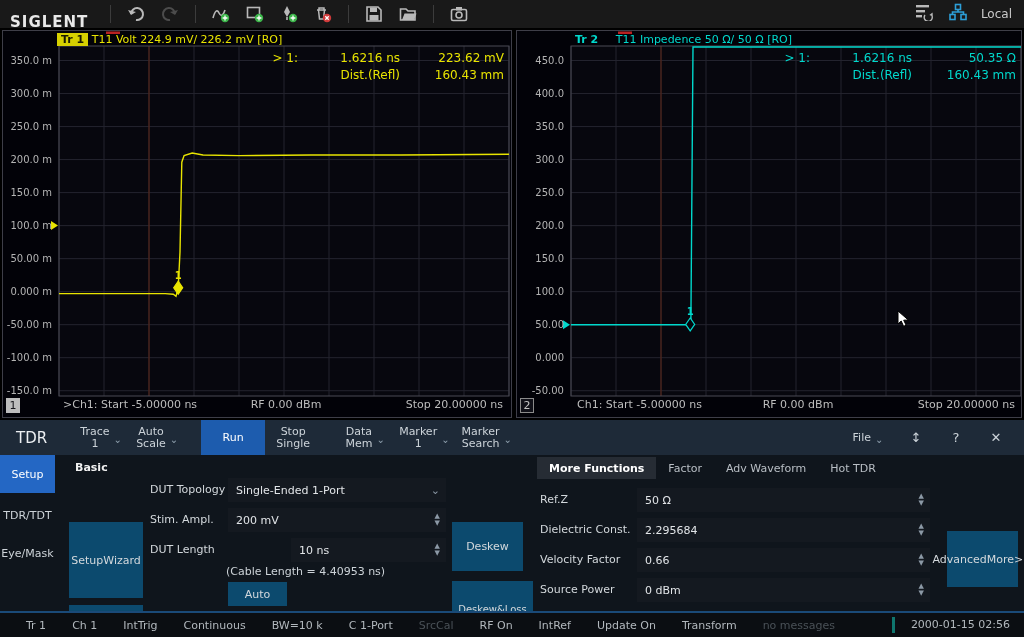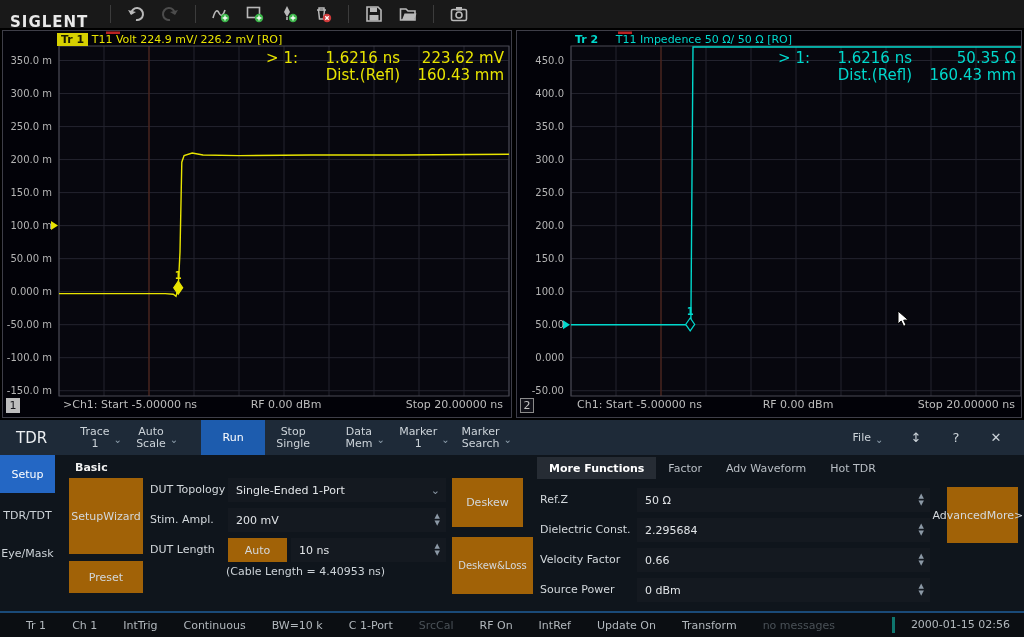--- a/index.html
+++ b/index.html
@@ -18,21 +18,21 @@
 
   
   .plots { position:absolute; top:28px; left:0; width:1024px; height:392px; background:#000; }
   .plot-panel { position:absolute; top:2px; height:388px; background:#020208; border:1px solid #3e3e48; }
   #panel1 { left:2px; width:510px; }
   #panel2 { left:516px; width:506px; }
   .plot-header { position:absolute; left:54px; top:2px; height:14px; font-size:11px; white-space:nowrap; }
   .trace-chip { display:inline-block; padding:0 4px; font-weight:bold; }
   .chip-on { background:#d6d000; color:#1a1a00; }
   .chip-off { background:transparent; }
-  .readout { position:absolute; top:19px; font-size:15px; text-align:right; line-height:17px; }
+  .readout { position:absolute; top:19px; font-size:12px; text-align:right; line-height:17px; }
   .readout .c1 { display:inline-block; width:46px; text-align:right; }
   .readout .c2 { display:inline-block; width:102px; text-align:right; }
   .readout .c3 { display:inline-block; width:104px; text-align:right; }
   .plot-footer { position:absolute; bottom:3px; left:2px; right:2px; height:16px;
     font-size:11px; color:#bdbdbd; }
   .win-num { position:absolute; left:1px; top:0; width:14px; height:15px; text-align:center;
     line-height:15px; font-size:11px; }
   .win-num.active { background:#bdbdbd; color:#15151a; }
   .win-num.inactive { background:#101018; color:#c4c4c4; border:1px solid #8a8a8a; line-height:13px; }
   .ft-start { position:absolute; left:58px; }
@@ -51,22 +51,22 @@
   .mb-gap { margin-left:16px; }
   .mb-right { margin-left:auto; display:flex; align-items:center; padding-right:8px; }
   .mb-icon { width:40px; display:flex; align-items:center; justify-content:center; color:#ccd3d9; font-size:13px; }
 
   
   .bottom { position:absolute; top:455px; left:0; width:1024px; height:156px; background:#0f151c; }
   .side-tab { position:absolute; left:0; width:55px; display:flex; align-items:center; justify-content:center;
     color:#cdd3d8; font-size:11px; }
   .side-tab.active { background:#2467c4; color:#fff; }
   .grp-label { position:absolute; left:75px; top:6px; color:#f0f0f0; font-size:11px; font-weight:bold; }
-  .pbtn { position:absolute; background:#a16207; color:#d3d8dc; font-size:11px; display:flex;
-    align-items:center; justify-content:center; text-align:center; line-height:13px; }
+  .pbtn { position:absolute; background:#0c4a6e; color:#d3d8dc; font-size:11px; display:flex;
+    align-items:center; justify-content:center; text-align:center; line-height:13px;margin-top:44px; }
   .flabel { position:absolute; color:#d3d8dc; font-size:11px; line-height:24px; white-space:nowrap; }
   .pfield { position:absolute; background:#141920; color:#e2e5e8; font-size:11px; height:24px;
     display:flex; align-items:center; padding:0 8px; }
   .pfield .val { flex:1; }
   .spin { display:flex; flex-direction:column; align-items:center; color:#8c99a6; font-size:7px;
     line-height:7px; margin-right:-2px; }
   .ddchev { color:#8c99a6; font-size:11px; margin-right:-2px; }
   .note { position:absolute; color:#cdd3d8; font-size:11px; }
   .subtabs { position:absolute; left:537px; top:2px; height:22px; display:flex; }
   .subtab { padding:0 12px; display:flex; align-items:center; color:#b9bfc5; font-size:11px; }
@@ -150,20 +150,38 @@
         </span>
         <span class="tb-sep"></span>
         <span class="tb-btn">
           <svg width="18" height="18" viewBox="0 0 18 18">
             <rect x="1.5" y="4.5" width="15" height="11" rx="1.5" fill="none" stroke="#b9b9b9" stroke-width="1.6"></rect>
             <rect x="6" y="2" width="6" height="3.5" fill="#b9b9b9"></rect>
             <circle cx="9" cy="10" r="3" fill="none" stroke="#b9b9b9" stroke-width="1.6"></circle>
           </svg>
         </span>
       </span>
+    <div class="tb-right">
+      <span class="tb-btn" id="tb-right-icons" style="display:flex;gap:16px;width:auto;">
+          <span><svg width="18" height="18" viewBox="0 0 18 18">
+              <rect x="1" y="2" width="13" height="2.4" fill="#b9b9b9"></rect>
+              <rect x="1" y="7" width="9" height="2.4" fill="#b9b9b9"></rect>
+              <rect x="1" y="12" width="6" height="2.4" fill="#b9b9b9"></rect>
+              <path d="M10,12 a4,4 0 1 0 7,1" fill="none" stroke="#b9b9b9" stroke-width="1.4"></path>
+              <path d="M17.6,9.6 L17.8,13.4 L14.4,12 Z" fill="#b9b9b9"></path>
+            </svg></span>
+          <span><svg width="18" height="18" viewBox="0 0 18 18">
+              <rect x="6.5" y="1.5" width="5" height="5" fill="none" stroke="#2d9fd8" stroke-width="1.6"></rect>
+              <rect x="1" y="11.5" width="5" height="5" fill="none" stroke="#2d9fd8" stroke-width="1.6"></rect>
+              <rect x="12" y="11.5" width="5" height="5" fill="none" stroke="#2d9fd8" stroke-width="1.6"></rect>
+              <path d="M9,6.5 V9 M3.5,11.5 V9 H14.5 V11.5" fill="none" stroke="#2d9fd8" stroke-width="1.6"></path>
+            </svg></span>
+        </span>
+      <span class="tb-local">Local</span>
+    </div>
   </div>
 
   <div class="plots">
     <div class="plot-panel" id="panel1">
         <svg width="510" height="388" style="position: absolute; left: 0px; top: 0px;">
           <rect x="56" y="15" width="450" height="350" fill="#07070e"></rect>
           <line x1="56" y1="15" x2="56" y2="365" stroke="#24242f" stroke-width="1"></line>
           <line x1="101" y1="15" x2="101" y2="365" stroke="#24242f" stroke-width="1"></line>
           <line x1="146" y1="15" x2="146" y2="365" stroke="#24242f" stroke-width="1"></line>
           <line x1="191" y1="15" x2="191" y2="365" stroke="#24242f" stroke-width="1"></line>

